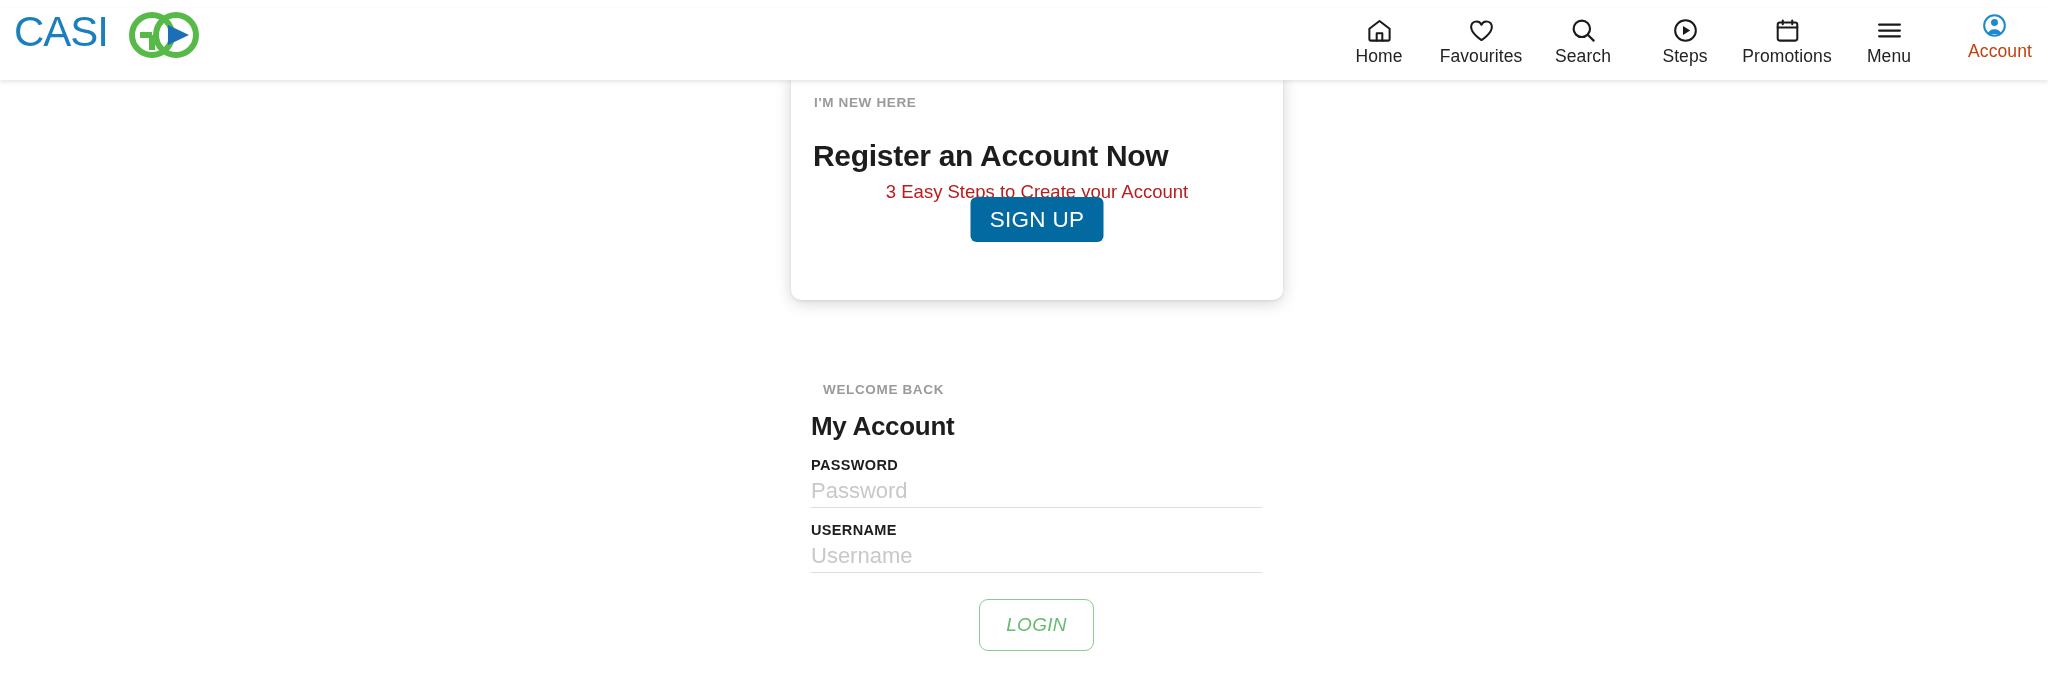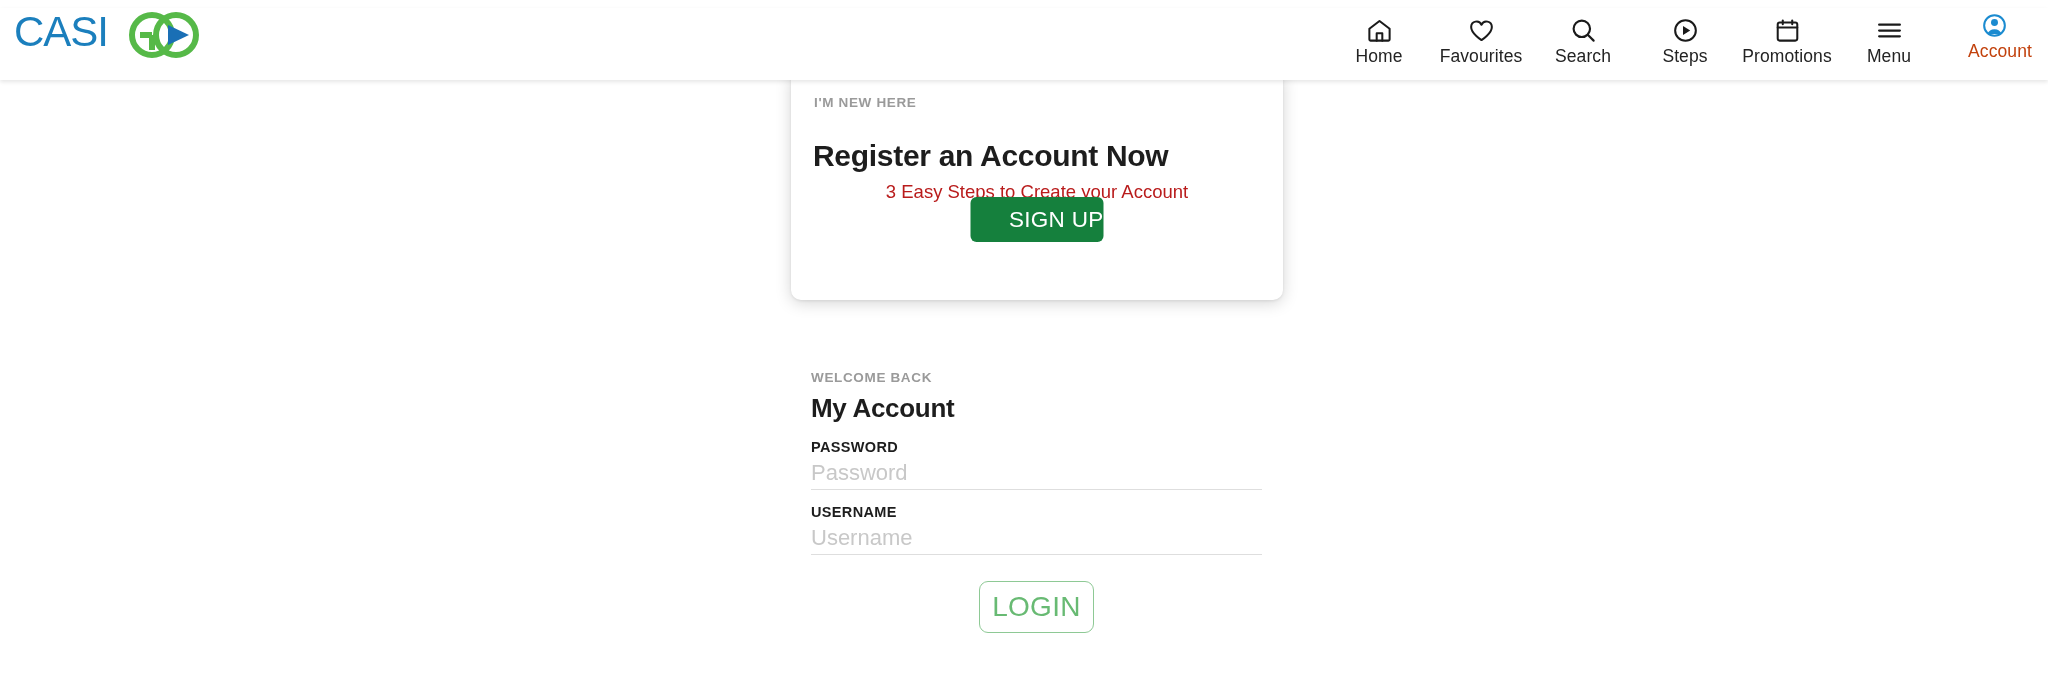--- a/index.html
+++ b/index.html
@@ -122,46 +122,45 @@
     font-size: 18.5px;
     color: #b91c1c;
   }
   #signup-button {
     position: absolute;
     left: 50%;
     transform: translateX(-50%);
     top: 127px;
     width: 133px;
     height: 45px;
-    background: #15803d;
+    background: #0369a1;
     border: none;
     border-radius: 6px;
     color: #ffffff;
     font-size: 22.5px;
     font-family: "Liberation Sans", sans-serif;
     letter-spacing: 0.3px;
     cursor: pointer;
     padding: 0;
     line-height: 45px;
-    text-align: right;
   }
 
   
   #login-section {
     position: absolute;
     left: 811px;
     top: 370px;
     width: 451px;
   }
   #login-eyebrow {
     font-size: 13.5px;
     font-weight: bold;
     letter-spacing: 0.65px;
     color: #9a9a9a;
-    margin: 0;
+    margin: 12px;
   }
   #login-title {
     font-size: 26px;
     font-weight: bold;
     letter-spacing: -0.3px;
     color: #1d1d1d;
     margin: 6px 0 0 0;
     line-height: 34px;
   }
   .field-group { margin-top: 14px; }
@@ -195,25 +194,26 @@
     display: flex;
     justify-content: center;
   }
   #login-button {
     width: 115px;
     height: 52px;
     background: #ffffff;
     border: 1.5px solid #8ec995;
     border-radius: 9px;
     color: #68ba73;
-    font-size: 28px;
+    font-size: 19px;
     font-family: "Liberation Sans", sans-serif;
     letter-spacing: 0.3px;
     cursor: pointer;
     padding: 0;
+    font-style: italic;
   }
 </style>
 </head>
 <body>
 
 <header id="site-header">
 
   <a id="brand-logo" href="#">
     <svg width="200" height="46" viewBox="0 0 200 46">
       <text x="0" y="34" font-family="Liberation Sans, sans-serif" font-size="42" fill="#1b7fbd" letter-spacing="-1">CASI</text>

